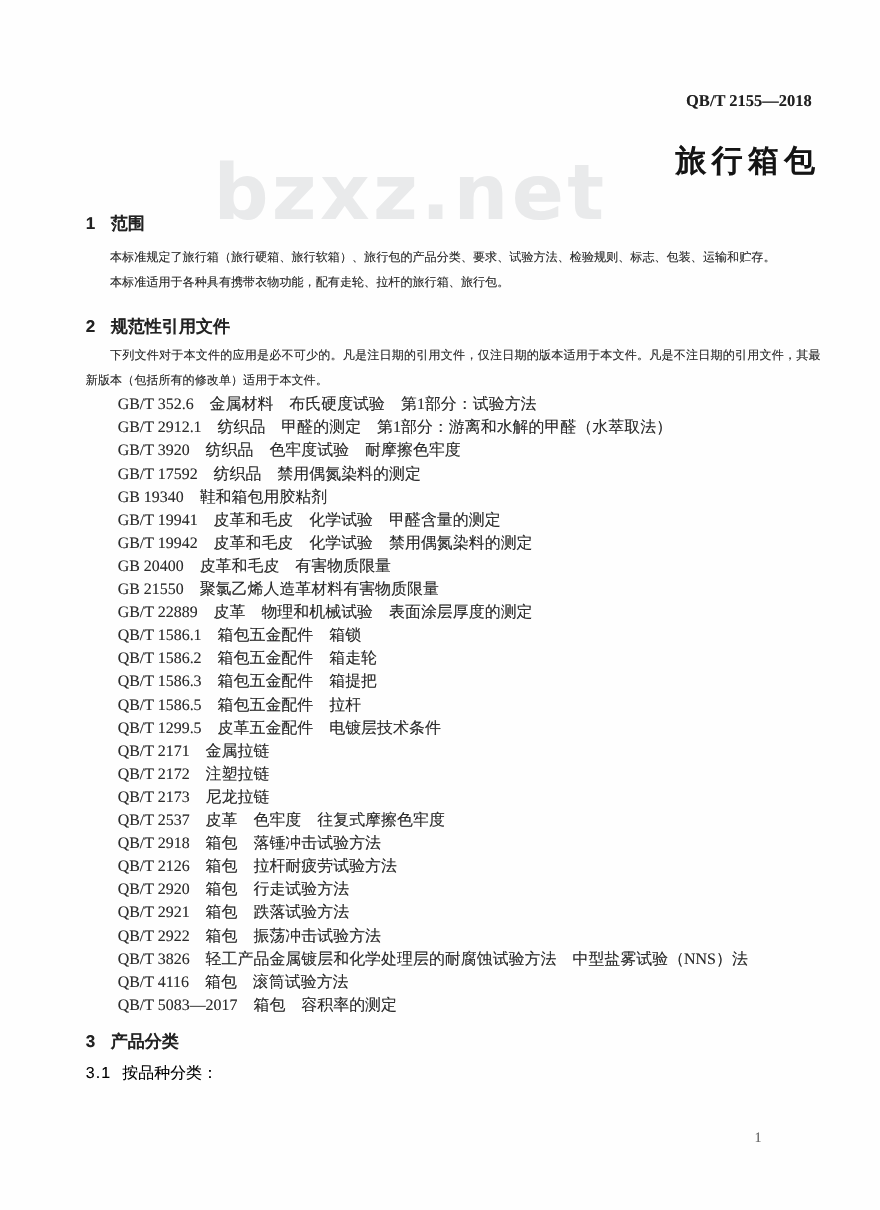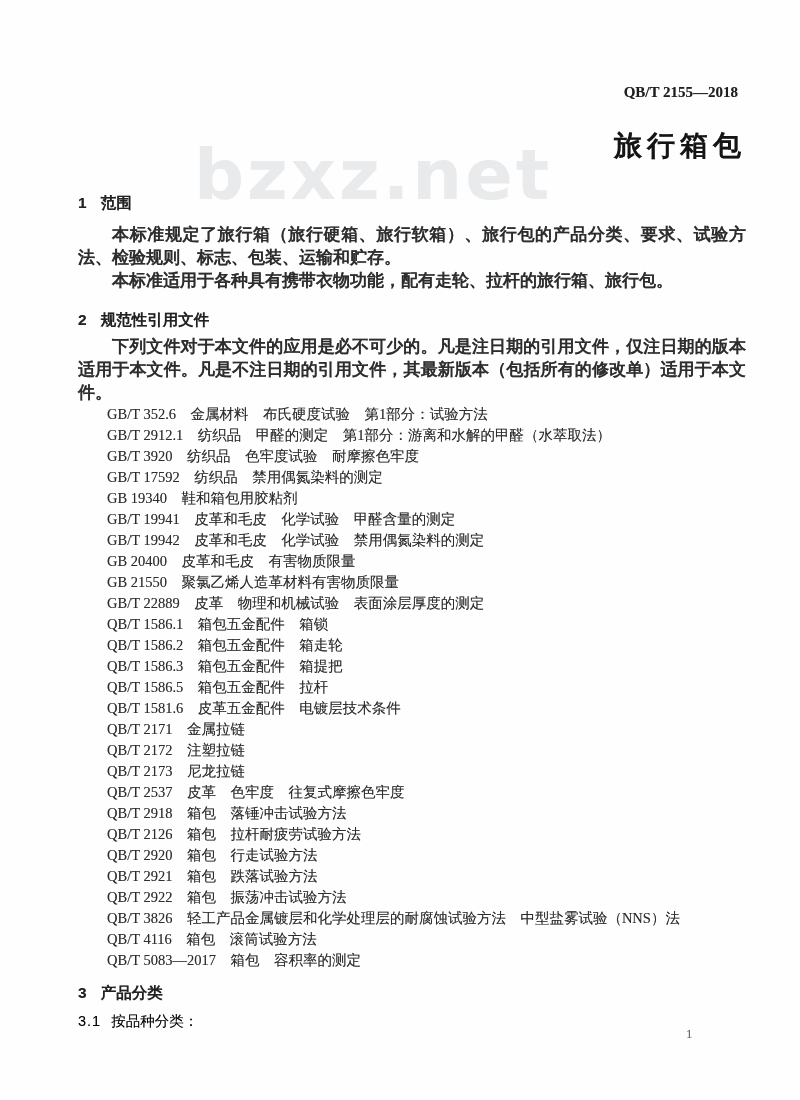--- a/index.html
+++ b/index.html
@@ -24,22 +24,22 @@
     font-family:"Liberation Sans",sans-serif;font-weight:700;
     font-size:28px;letter-spacing:5px;color:#141414;
   }
   .sec-h{
     margin-top:28px;
     font-family:"Liberation Sans",sans-serif;font-weight:700;
     font-size:15.5px;color:#222;
   }
   .sec-h .num{display:inline-block;margin-right:14px;}
   .para{
-    margin:9px 0 0;font-size:17px;line-height:23px;
-    text-align:justify;text-indent:2em;color:#2d2d2d;font-weight:bold;
+    margin:9px 0 0;font-size:11px;line-height:23px;
+    text-align:justify;text-indent:2em;color:#2d2d2d;
   }
   .para.tight{margin-top:4px;}
   .refs{
     list-style:none;margin:0;padding:0 0 0 29px;
     font-size:14.5px;line-height:21px;color:#2d2d2d;
   }
   .refs li{height:21px;white-space:pre;}
   .sub-h{
     margin-top:8px;
     font-family:"Liberation Sans",sans-serif;font-weight:400;
@@ -83,21 +83,21 @@
       <li>GB 19340　鞋和箱包用胶粘剂</li>
       <li>GB/T 19941　皮革和毛皮　化学试验　甲醛含量的测定</li>
       <li>GB/T 19942　皮革和毛皮　化学试验　禁用偶氮染料的测定</li>
       <li>GB 20400　皮革和毛皮　有害物质限量</li>
       <li>GB 21550　聚氯乙烯人造革材料有害物质限量</li>
       <li>GB/T 22889　皮革　物理和机械试验　表面涂层厚度的测定</li>
       <li>QB/T 1586.1　箱包五金配件　箱锁</li>
       <li>QB/T 1586.2　箱包五金配件　箱走轮</li>
       <li>QB/T 1586.3　箱包五金配件　箱提把</li>
       <li>QB/T 1586.5　箱包五金配件　拉杆</li>
-      <li>QB/T 1581.6　皮革五金配件　电镀层技术条件</li>
+      <li>QB/T 1299.5　皮革五金配件　电镀层技术条件</li>
       <li>QB/T 2171　金属拉链</li>
       <li>QB/T 2172　注塑拉链</li>
       <li>QB/T 2173　尼龙拉链</li>
       <li>QB/T 2537　皮革　色牢度　往复式摩擦色牢度</li>
       <li>QB/T 2918　箱包　落锤冲击试验方法</li>
       <li>QB/T 2126　箱包　拉杆耐疲劳试验方法</li>
       <li>QB/T 2920　箱包　行走试验方法</li>
       <li>QB/T 2921　箱包　跌落试验方法</li>
       <li>QB/T 2922　箱包　振荡冲击试验方法</li>
       <li>QB/T 3826　轻工产品金属镀层和化学处理层的耐腐蚀试验方法　中型盐雾试验（NNS）法</li>

